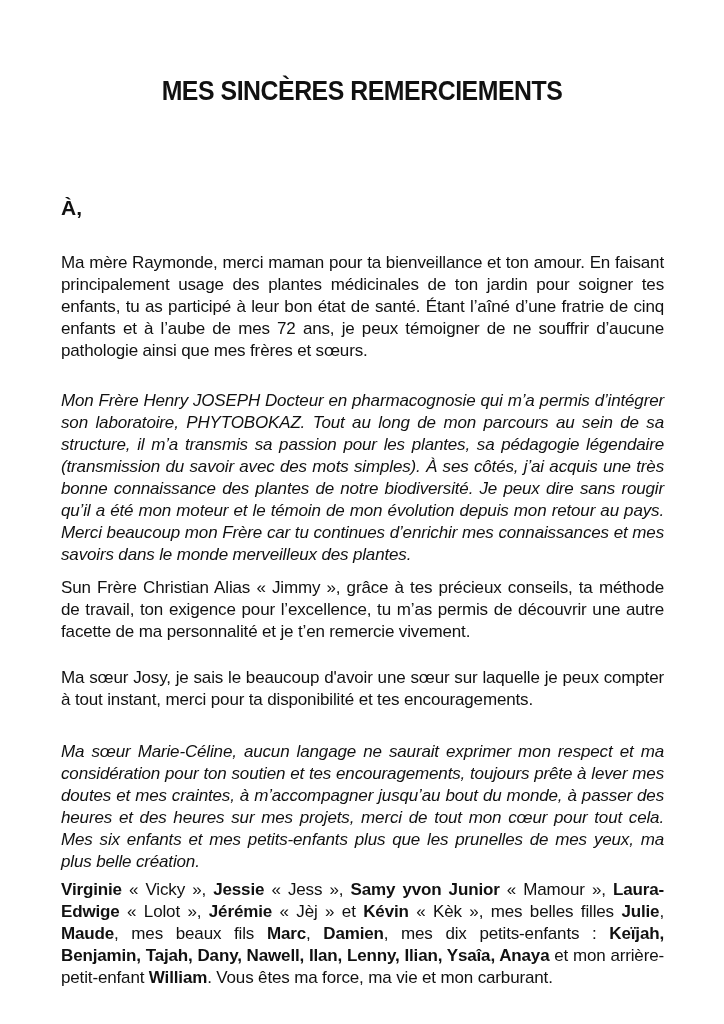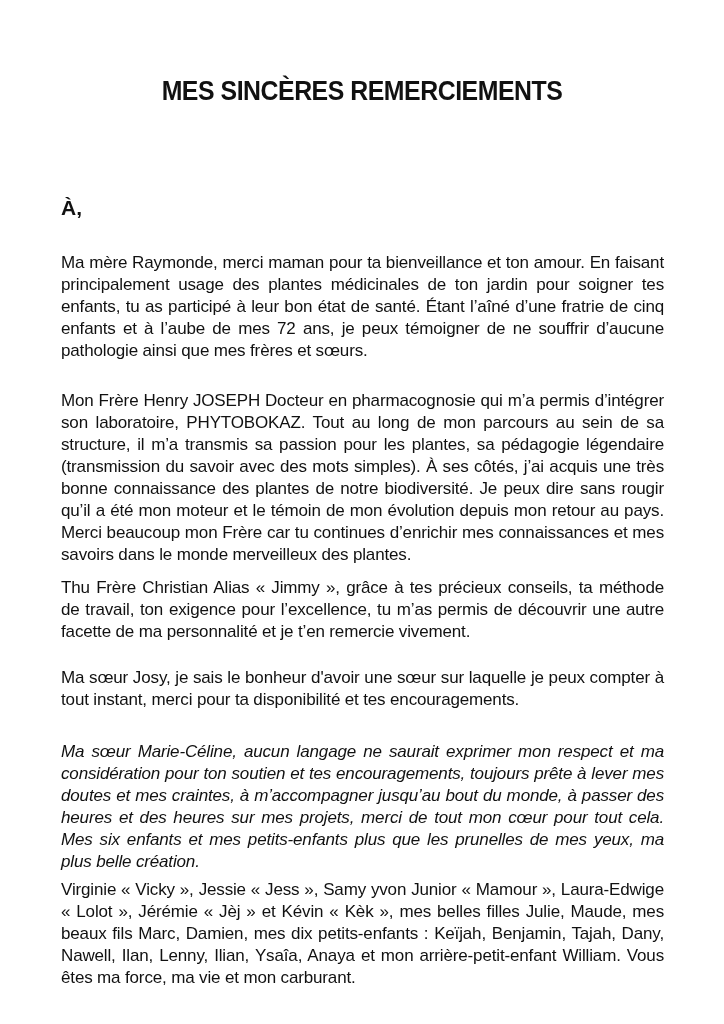--- a/index.html
+++ b/index.html
@@ -12,34 +12,34 @@
     }
     .salutation {
       position: absolute; left: 61px; top: 180px;
       font-family: "Liberation Sans", sans-serif; font-weight: bold; font-size: 21px;
     }
     .para {
       position: absolute; left: 61px; width: 603px;
       font-family: "Liberation Sans", sans-serif; font-size: 17px; line-height: 22px;
       text-align: justify; letter-spacing: -0.15px;
     }
-    .para span.b { font-weight: normal; }
+    .para span.b { font-weight: bold; }
     #p1 { top: 219px; }
-    #p2 { top: 357px; }
+    #p2 { top: 357px; font-style: italic; }
     #p3 { top: 544px; }
     #p4 { top: 634px; }
     #p5 { top: 708px; font-style: italic; }
     #p6 { top: 846px; line-height: 22px; }
   </style>
 </head>
 <body>
 
 <div class="page">
   <div class="title">MES SINCÈRES REMERCIEMENTS</div>
   <div class="salutation">À,</div>
 
   <p class="para" id="p1">Ma mère Raymonde, merci maman pour ta bienveillance et ton amour. En faisant principalement usage des plantes médicinales de ton jardin pour soigner tes enfants, tu as participé à leur bon état de santé. Étant l’aîné d’une fratrie de cinq enfants et à l’aube de mes 72 ans, je peux témoigner de ne souffrir d’aucune pathologie ainsi que mes frères et sœurs.</p>
   <p class="para" id="p2">Mon Frère Henry JOSEPH Docteur en pharmacognosie qui m’a permis d’intégrer son laboratoire, PHYTOBOKAZ. Tout au long de mon parcours au sein de sa structure, il m’a transmis sa passion pour les plantes, sa pédagogie légendaire (transmission du savoir avec des mots simples). À ses côtés, j’ai acquis une très bonne connaissance des plantes de notre biodiversité.  Je peux dire sans rougir qu’il a été mon moteur et le témoin de mon évolution depuis mon retour au pays. Merci beaucoup mon Frère car tu continues d’enrichir mes connaissances et mes savoirs dans le monde merveilleux des plantes.</p>
-  <p class="para" id="p3">Thu Frère Christian Alias « Jimmy », grâce à tes précieux conseils, ta méthode de travail, ton exigence pour l’excellence, tu m’as permis de découvrir une autre facette de ma personnalité et je t’en remercie vivement.</p>
-  <p class="para" id="p4">Ma sœur Josy, je sais le bonheur d'avoir une sœur sur laquelle je peux compter à tout instant, merci pour ta disponibilité et tes encouragements.</p>
+  <p class="para" id="p3">Sun Frère Christian Alias « Jimmy », grâce à tes précieux conseils, ta méthode de travail, ton exigence pour l’excellence, tu m’as permis de découvrir une autre facette de ma personnalité et je t’en remercie vivement.</p>
+  <p class="para" id="p4">Ma sœur Josy, je sais le beaucoup d'avoir une sœur sur laquelle je peux compter à tout instant, merci pour ta disponibilité et tes encouragements.</p>
   <p class="para" id="p5">Ma sœur Marie-Céline, aucun langage ne saurait exprimer mon respect et ma considération pour ton soutien et tes encouragements, toujours prête à lever mes doutes et mes craintes, à m’accompagner jusqu’au bout du monde, à passer des heures et des heures sur mes projets, merci de tout mon cœur pour tout cela. Mes six enfants et mes petits-enfants plus que les prunelles de mes yeux, ma plus belle création.</p>
   <p class="para" id="p6"><span class="b">Virginie</span><span> « Vicky », </span><span class="b">Jessie</span><span> « Jess », </span><span class="b">Samy yvon Junior</span><span> « Mamour », </span><span class="b">Laura-Edwige</span><span> « Lolot », </span><span class="b">Jérémie</span><span> « Jèj » et </span><span class="b">Kévin</span><span> « Kèk », mes belles filles </span><span class="b">Julie</span><span>, </span><span class="b">Maude</span><span>, mes beaux fils </span><span class="b">Marc</span><span>, </span><span class="b">Damien</span><span>, mes dix petits-enfants : </span><span class="b">Keïjah, Benjamin, Tajah, Dany, Nawell, Ilan, Lenny, Ilian, Ysaîa, Anaya</span><span> et mon arrière-petit-enfant </span><span class="b">William</span><span>. Vous êtes ma force, ma vie et mon carburant.</span></p>
 </div>
 
 </body></html>

